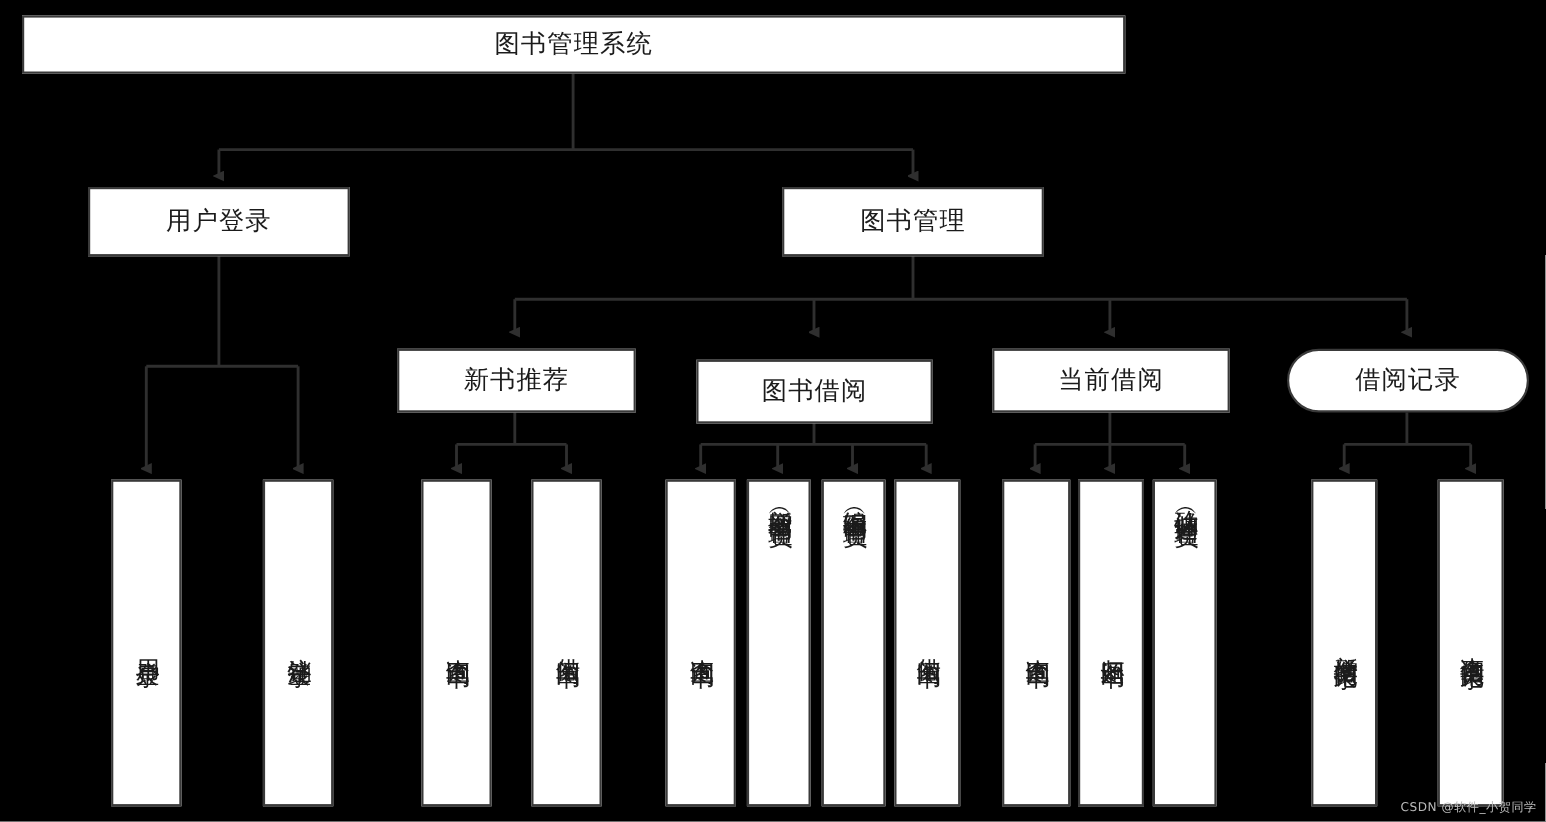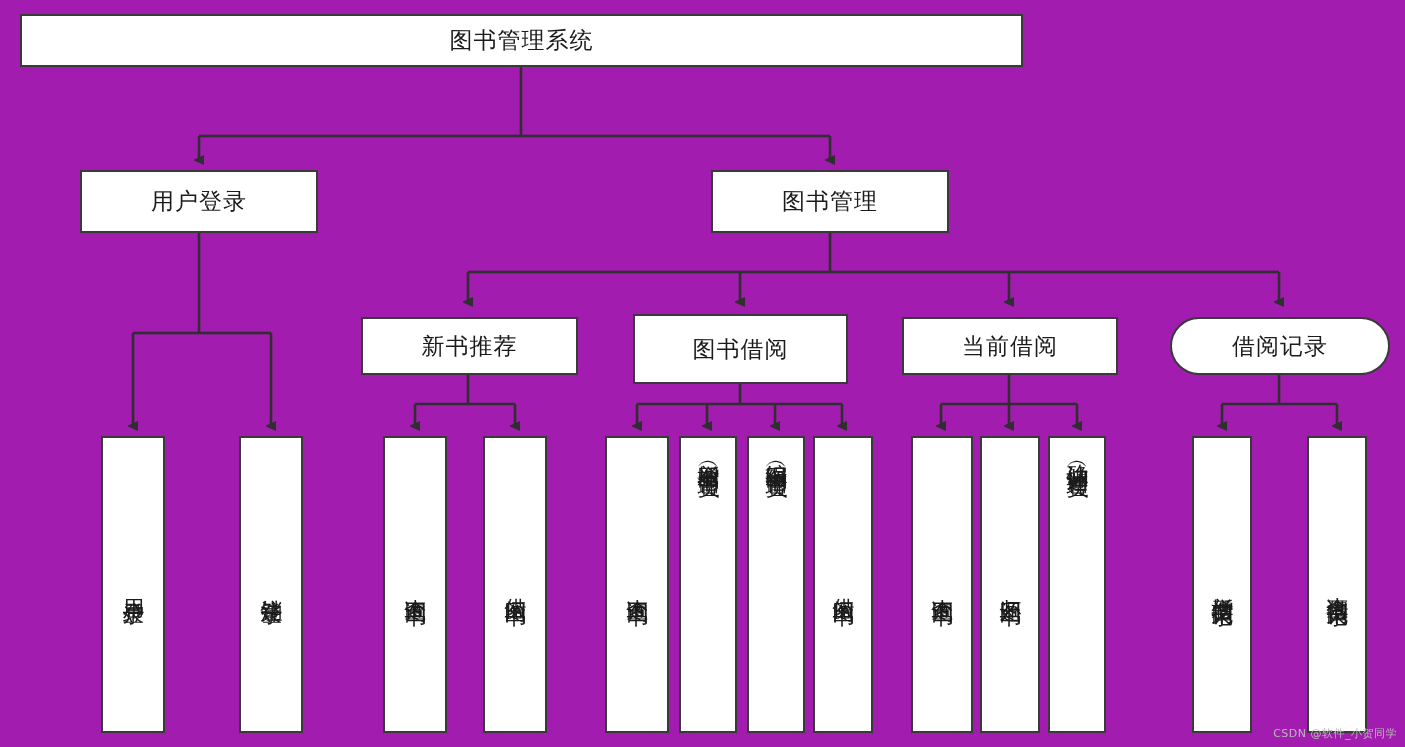--- a/index.html
+++ b/index.html
@@ -8,21 +8,21 @@
     padding: 0;
     background: #ffffff;
   }
   body {
     font-family: "DejaVu Sans", "Liberation Sans", sans-serif;
   }
   #diagram-root {
     position: relative;
     width: 1405px;
     height: 747px;
-    background: #a21caf;
+    background: #000000;
     overflow: hidden;
   }
   svg.connector-layer {
     position: absolute;
     left: 0;
     top: 0;
     width: 1405px;
     height: 747px;
     pointer-events: none;
   }
@@ -131,21 +131,21 @@
   <div class="node horiz" style="left:80px; top:170px; width:238px; height:63px;">
     <span class="node-label">用户登录</span>
   </div>
   <div class="node horiz" style="left:361px; top:317px; width:217px; height:58px;">
     <span class="node-label">新书推荐</span>
   </div>
 
   <div class="node horiz" style="left:711px; top:170px; width:238px; height:63px;">
     <span class="node-label">图书管理</span>
   </div>
-  <div class="node horiz" style="left:633px; top:314px; width:215px; height:70px;">
+  <div class="node horiz" style="left:633px; top:327px; width:215px; height:58px;">
     <span class="node-label">图书借阅</span>
   </div>
   <div class="node horiz" style="left:902px; top:317px; width:216px; height:58px;justify-content:center;">
     <span class="node-label">当前借阅</span>
   </div>
   <div class="node horiz" style="left:1170px; top:317px; width:220px; height:58px;border-radius:29px;">
     <span class="node-label">借阅记录</span>
   </div>
 
   <div class="node vert centered" style="left:101px; top:436px; width:64px; height:297px;">

